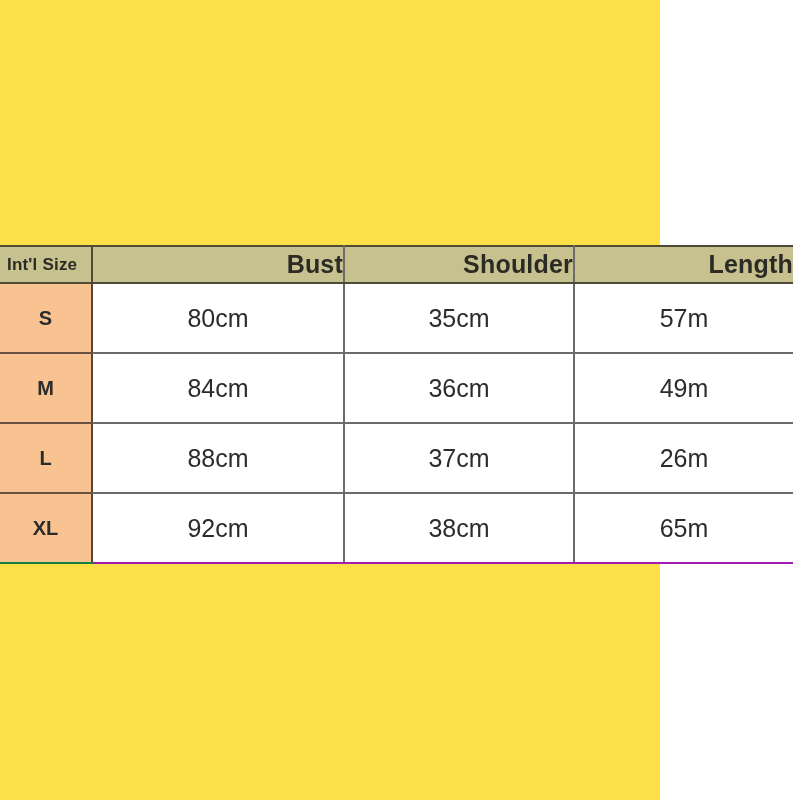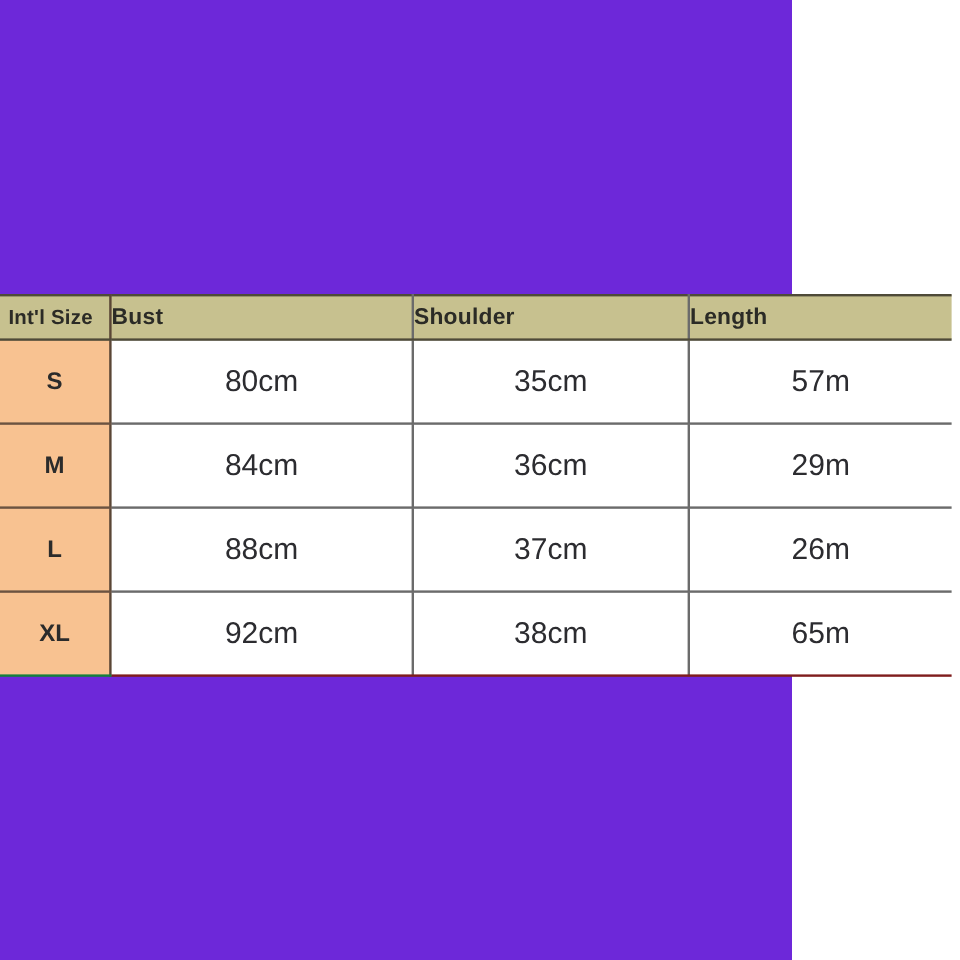--- a/index.html
+++ b/index.html
@@ -10,42 +10,42 @@
     width: 800px;
     height: 800px;
     background: #ffffff;
     font-family: "Liberation Sans", sans-serif;
     overflow: hidden;
   }
   #canvas {
     position: relative;
     width: 660px;
     height: 800px;
-    background: #6d28d9;
+    background: #fde047;
   }
   #size-chart {
     position: absolute;
     left: 0;
     top: 245px;
     width: 793px;
     border-collapse: collapse;
     table-layout: fixed;
   }
   #size-chart col.col-size    { width: 92px; }
   #size-chart col.col-bust    { width: 252px; }
   #size-chart col.col-shoulder{ width: 230px; }
   #size-chart col.col-length  { width: 219px; }
 
   
   #size-chart thead th {
     background: #c7c18f;
     color: #2b2b26;
-    font-size: 19px;
+    font-size: 25px;
     font-weight: bold;
-    text-align: left;
+    text-align: right;
     height: 35px;
     padding: 0;
     border-top: 2px solid #4e4a38;
     border-bottom: 2px solid #4e4a38;
     border-right: 2px solid #6b6b6b;
     letter-spacing: 0.2px;
   }
   #size-chart thead th.th-size {
     border-right: 2px solid #5a4636;
     font-size: 17px;
@@ -74,21 +74,21 @@
   #size-chart tbody td.cell-size {
     background: #f8c291;
     font-weight: bold;
     font-size: 20px;
     color: #2b2b2b;
     border-bottom: 2px solid #6b5341;
     border-right: 2px solid #5a4636;
     text-align: center;
   }
   #size-chart tbody tr.row-last td {
-    border-bottom: 2px solid #7f1d1d;
+    border-bottom: 2px solid #a21caf;
   }
   #size-chart tbody tr.row-last td.cell-size {
     border-bottom: 2px solid #15803d;
   }
 </style>
 </head>
 <body>
 
 <div id="canvas">
 
@@ -114,21 +114,21 @@
         <td class="cell-size">S</td>
         <td>80cm</td>
         <td>35cm</td>
         <td class="cell-last">57m</td>
       </tr>
 
       <tr>
         <td class="cell-size">M</td>
         <td>84cm</td>
         <td>36cm</td>
-        <td class="cell-last">29m</td>
+        <td class="cell-last">49m</td>
       </tr>
 
       <tr>
         <td class="cell-size">L</td>
         <td>88cm</td>
         <td>37cm</td>
         <td class="cell-last">26m</td>
       </tr>
 
       <tr class="row-last">

